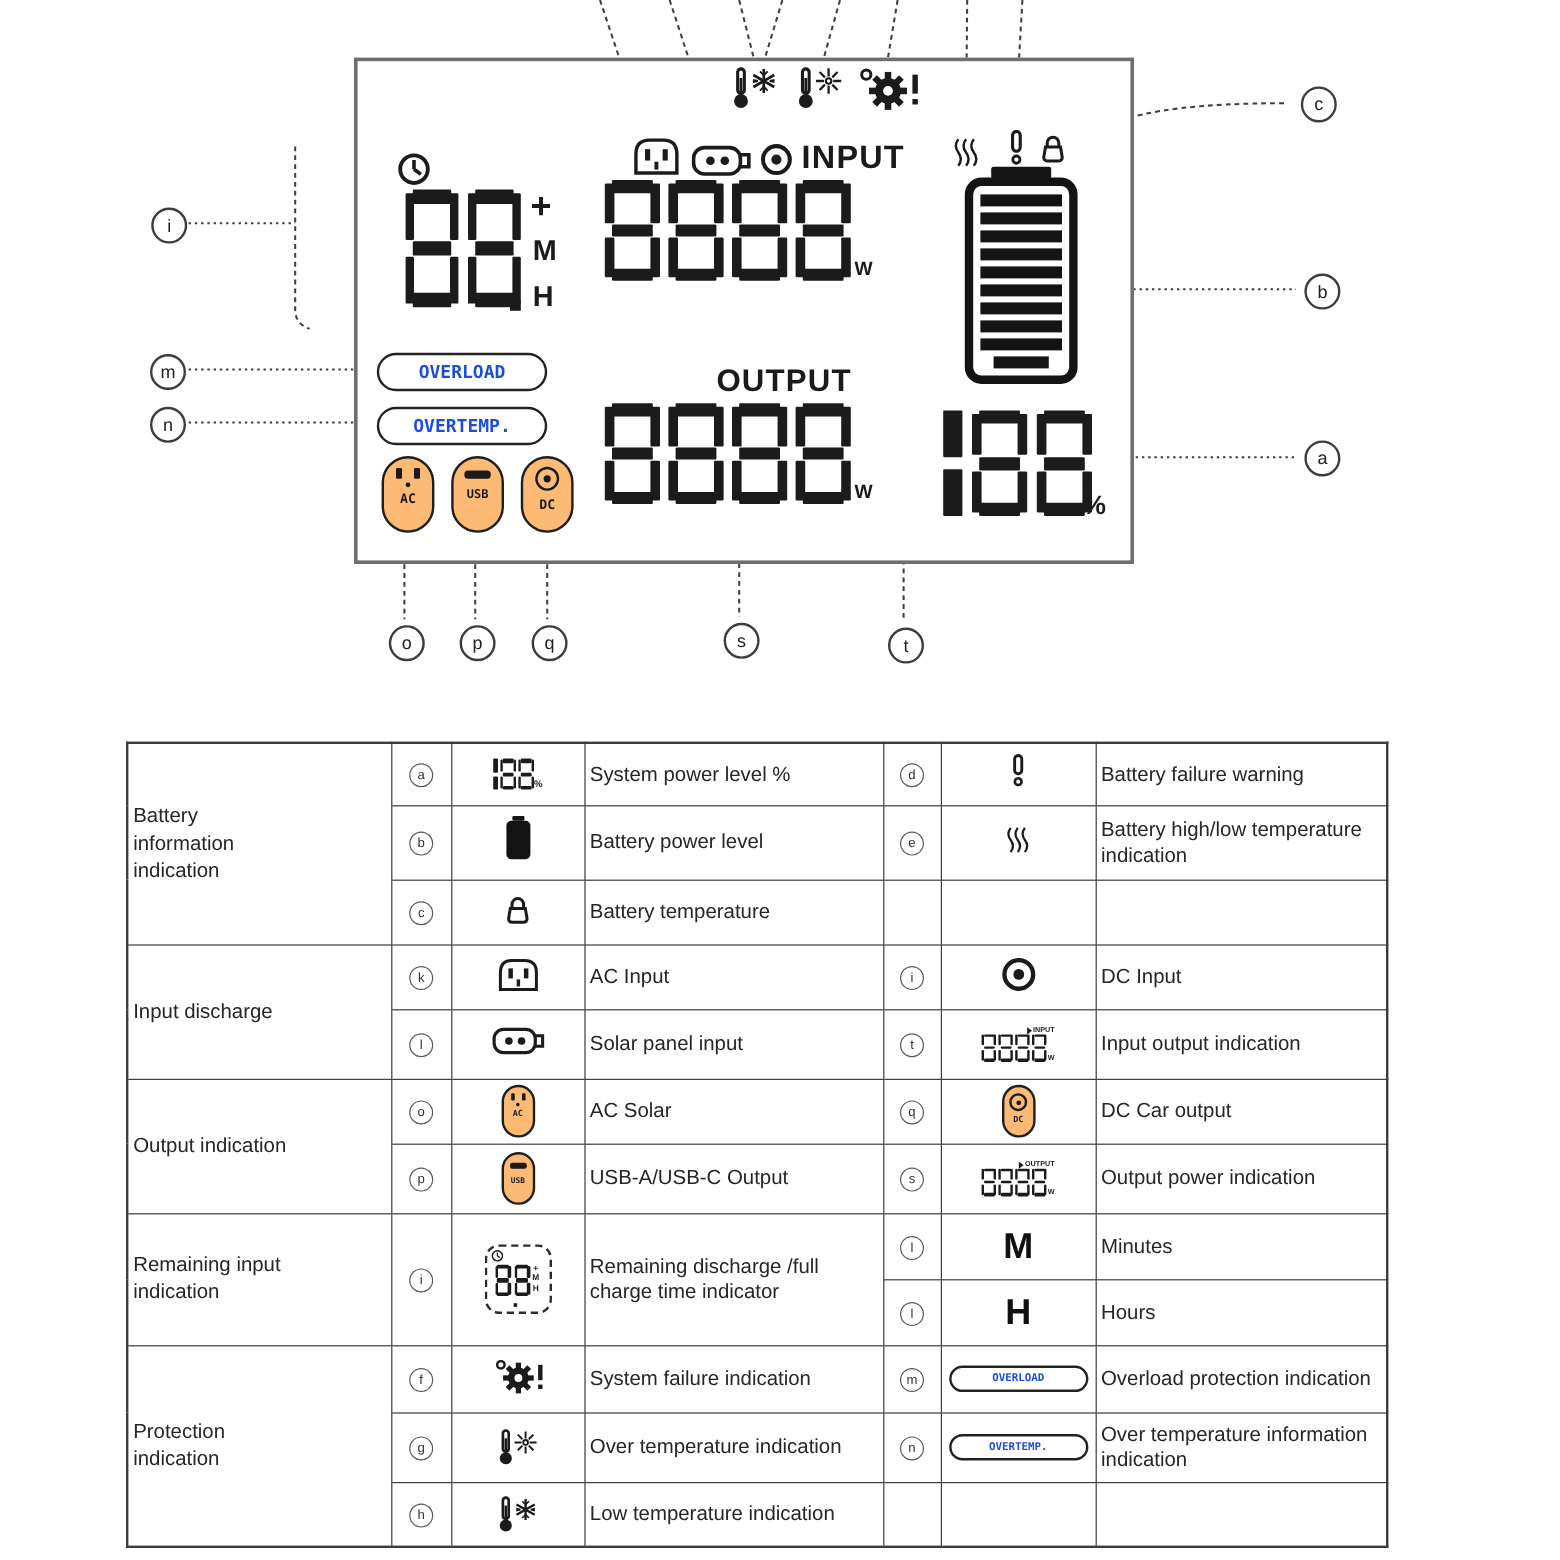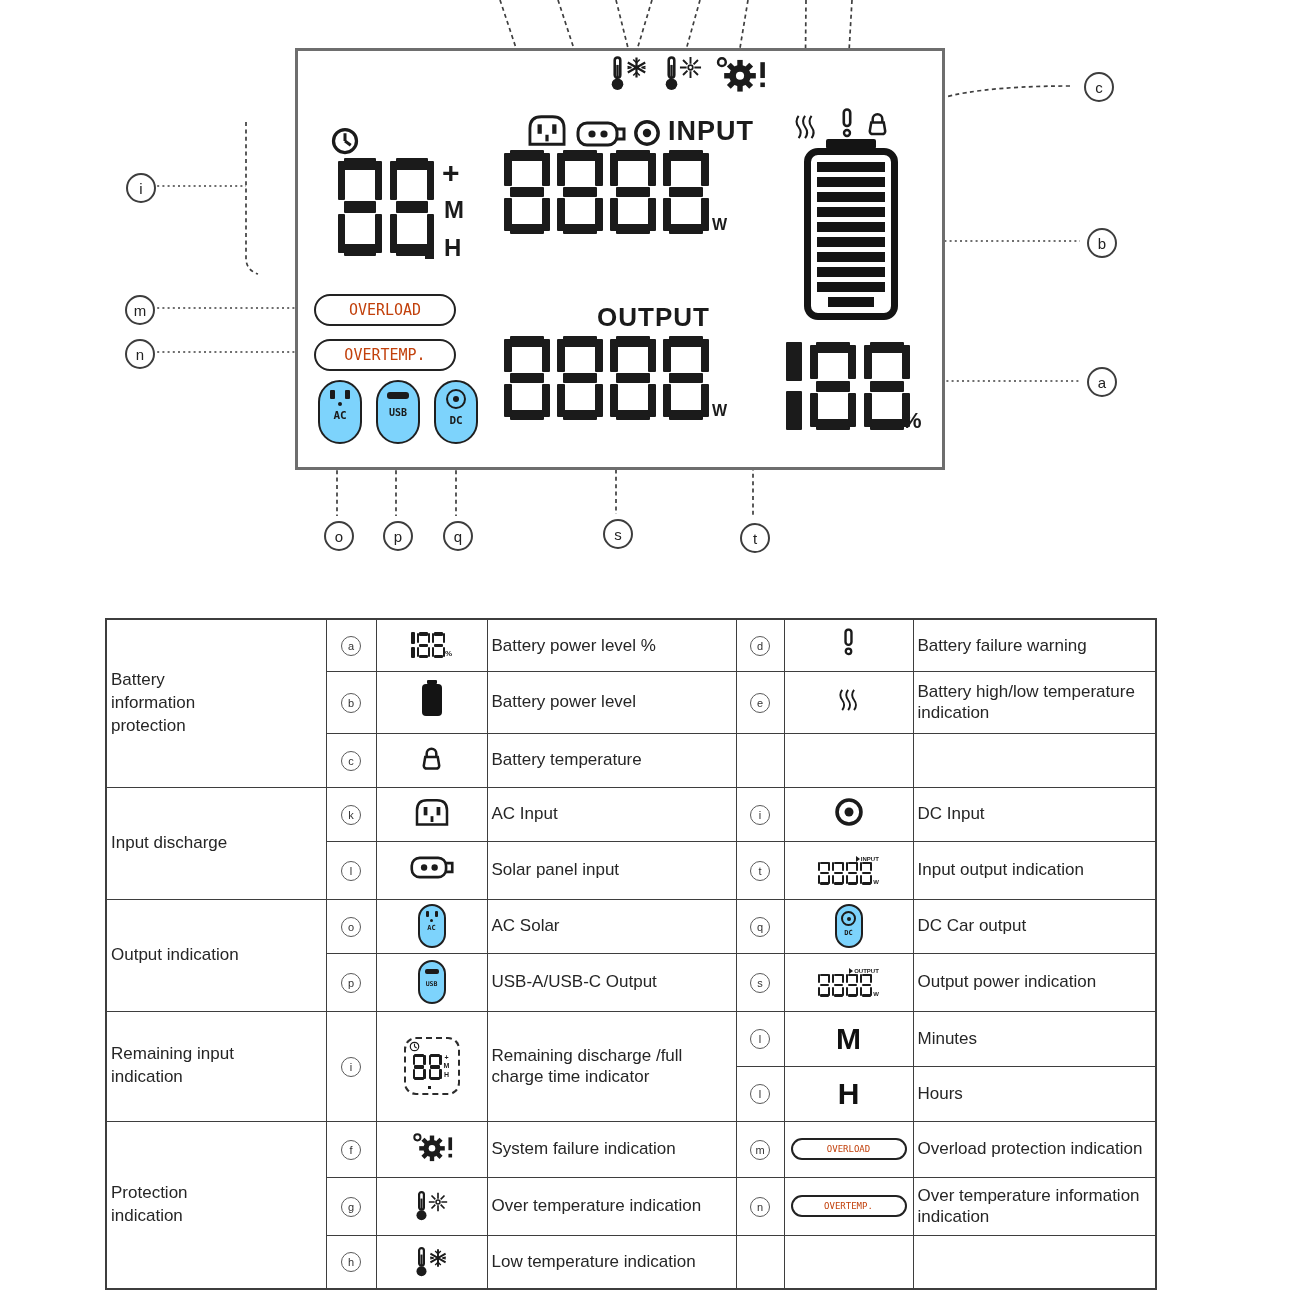--- a/index.html
+++ b/index.html
@@ -16,23 +16,23 @@
   .sa{top:0}.sm{top:43.75%}.sd{bottom:0}
   .sv{width:17%;height:39%}
   .sf{left:0;top:3.5%}.sb{right:0;top:3.5%}.se{left:0;bottom:3.5%}.sc{right:0;bottom:3.5%}
   .nb{position:absolute;left:0;right:0;height:44.5%;background:#1b1b1b}
   .nb.t{top:0}.nb.b{bottom:0}
   
   .lcdword{font-weight:bold;color:#1b1b1b;letter-spacing:1px}
   .wsub{font-weight:bold;color:#1b1b1b}
   
   .pill{border:2.5px solid #222;border-radius:16px;display:flex;align-items:center;justify-content:center;box-sizing:border-box;background:#fff}
-  .pill span{font-family:"DejaVu Sans Mono",monospace;font-weight:normal;color:#c2410c}
-  
-  .port{border:2.5px solid #1f1f1f;border-radius:22px;box-sizing:border-box;display:flex;flex-direction:column;align-items:center;background:#7dd3fc}
+  .pill span{font-family:"DejaVu Sans Mono",monospace;font-weight:bold;color:#1d4ed8}
+  
+  .port{border:2.5px solid #1f1f1f;border-radius:22px;box-sizing:border-box;display:flex;flex-direction:column;align-items:center;background:#fdba74}
   .port .ptxt{font-family:"DejaVu Sans Mono",monospace;font-weight:bold;color:#1b1b1b}
   .slot{background:#1b1b1b;border-radius:1px}
   .ring{border:2.5px solid #1b1b1b;border-radius:50%;position:relative}
   .ring i{position:absolute;left:50%;top:50%;transform:translate(-50%,-50%);background:#1b1b1b;border-radius:50%}
   
   #battBody{left:804px;top:148px;width:94px;height:172px;border:7px solid #141414;border-radius:14px;box-sizing:border-box;
             display:flex;flex-direction:column;justify-content:flex-start;gap:5px;padding:7px 6px;align-items:center}
   #battBody .bar{width:100%;height:10px;background:#141414;flex:0 0 auto}
   #battBody .bar.short{width:68%}
   #battTerm{left:826px;top:139px;width:50px;height:10px;background:#141414;border-radius:2px}
@@ -402,21 +402,21 @@
         <col style="width:50px">
         <col style="width:111px">
         <col style="width:249px">
       <col style="width:48px">
         <col style="width:129px">
         <col style="width:243px">
     </colgroup>
     <tbody>
         <tr style="height:52px">
       <td class="cat" rowspan="3">
-            <span>Battery information protection</span>
+            <span>Battery information indication</span>
           </td>
       <td class="let"><span class="lc">a</span></td>
       <td class="ico">
             <div class="cell-center">
         <div class="seg" style="gap: 2px;">
                 <div class="dig" style="height: 26px; width: 4px;">
                   <i class="nb t"></i>
                   <i class="nb b"></i>
                 </div>
                 <div class="dig" style="height: 26px; width: 13px;">
@@ -434,21 +434,21 @@
                   <i class="sh sd"></i>
                   <i class="sv sf"></i>
                   <i class="sv sb"></i>
                   <i class="sv se"></i>
                   <i class="sv sc"></i>
                 </div>
               </div>
         <span class="pwrw" style="font-size:8px;align-self:flex-end">%</span>
       </div>
           </td>
-      <td class="desc">Battery power level %</td>
+      <td class="desc">System power level %</td>
       <td class="let"><span class="lc">d</span></td>
       <td class="ico"><svg width="13" height="30" viewBox="0 0 14 32">
               <use href="#sym-fail"></use>
             </svg></td>
       <td class="desc">Battery failure warning</td>
     </tr>
     <tr style="height:62px">
       <td class="let"><span class="lc">b</span></td>
       <td class="ico"><span class="minibatt"></span></td>
       <td class="desc">Battery power level</td>

